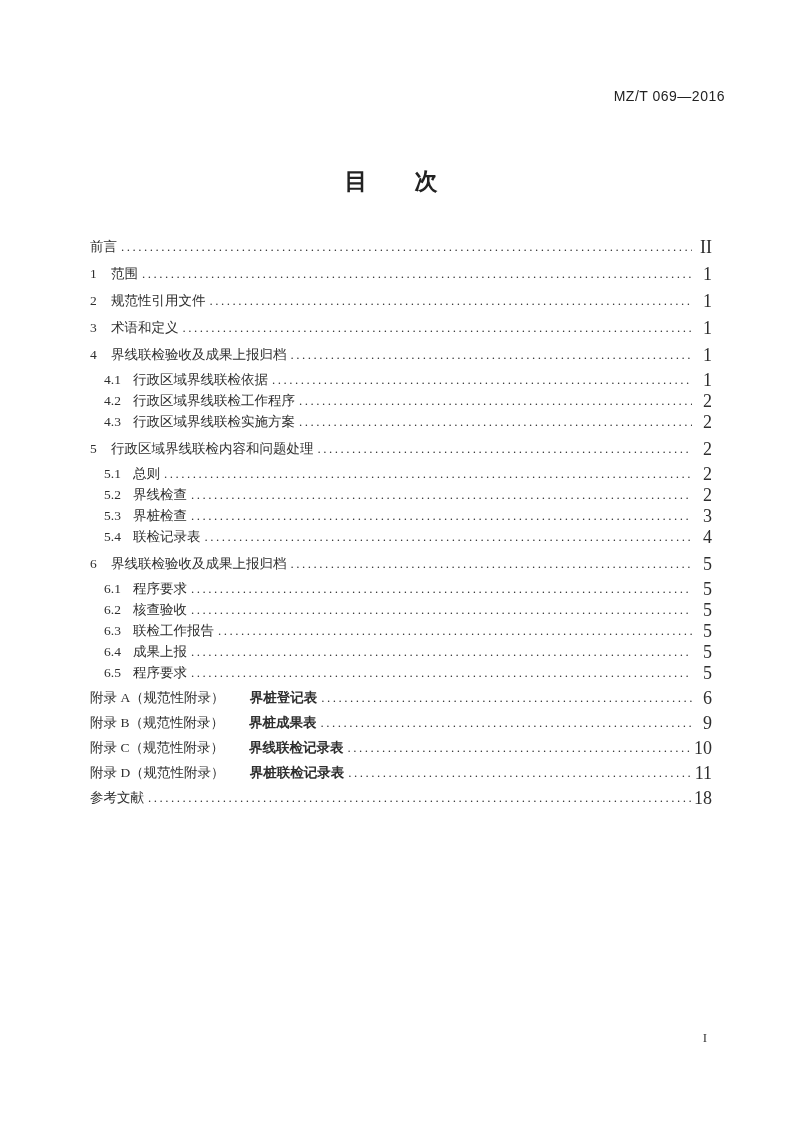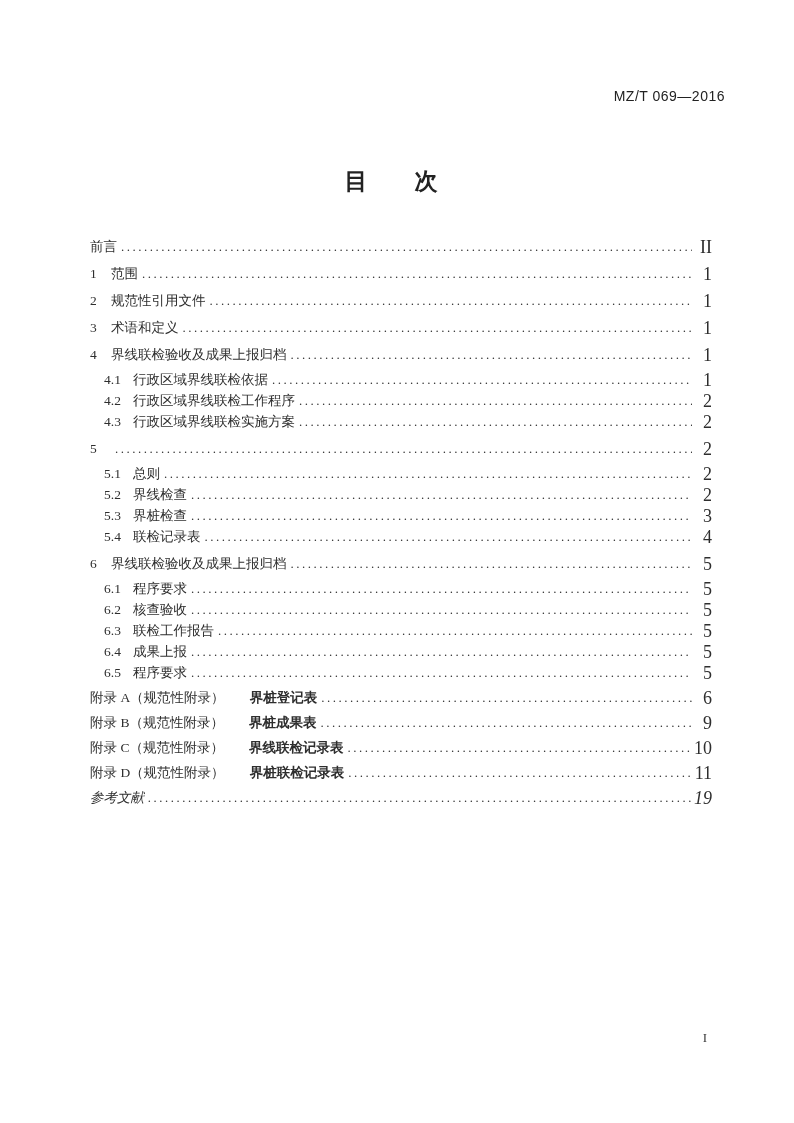--- a/index.html
+++ b/index.html
@@ -51,21 +51,21 @@
     align-items: flex-start;
     height: 20px;
     font-size: 13.5px;
     line-height: 20px;
     white-space: nowrap;
   }
   .row.main       { margin-top: 7px; }
   .row.sub        { margin-top: 1px; padding-left: 14px; }
   .row.sub-first  { margin-top: 5px; }
   .row.appendix   { margin-top: 5px; }
-  .row.plain-gap  { margin-top: 5px; font-style: italic; }
+  .row.plain-gap  { margin-top: 5px; }
 
   .num { flex: none; }
   .row.main .num { min-width: 21px; }
   .row.sub  .num { min-width: 29px; }
   .row.appendix .ttl { margin-left: 25px; font-weight: bold; }
 
   .ttl { flex: none; }
 
   .leader {
     flex: 1 1 auto;
@@ -144,20 +144,21 @@
       <span class="pg">2</span>
     </div>
     <div class="row sub">
       <span class="num">4.3</span>
       <span class="ttl">行政区域界线联检实施方案</span>
       <span class="leader">........................................................................................................................................................................................................</span>
       <span class="pg">2</span>
     </div>
     <div class="row main">
       <span class="num">5</span>
+      <span class="ttl">行政区域界线联检内容和问题处理</span>
       <span class="leader">........................................................................................................................................................................................................</span>
       <span class="pg">2</span>
     </div>
     <div class="row sub sub-first">
       <span class="num">5.1</span>
       <span class="ttl">总则</span>
       <span class="leader">........................................................................................................................................................................................................</span>
       <span class="pg">2</span>
     </div>
     <div class="row sub">
@@ -234,19 +235,19 @@
     </div>
     <div class="row appendix">
       <span class="num">附录 D（规范性附录）</span>
       <span class="ttl">界桩联检记录表</span>
       <span class="leader">........................................................................................................................................................................................................</span>
       <span class="pg">11</span>
     </div>
     <div class="row plain plain-gap">
       <span class="ttl">参考文献</span>
       <span class="leader">........................................................................................................................................................................................................</span>
-      <span class="pg">19</span>
+      <span class="pg">18</span>
     </div>
   </div>
 
 <div class="doc-footer">
   <span>I</span>
 </div>
 
 </body></html>

